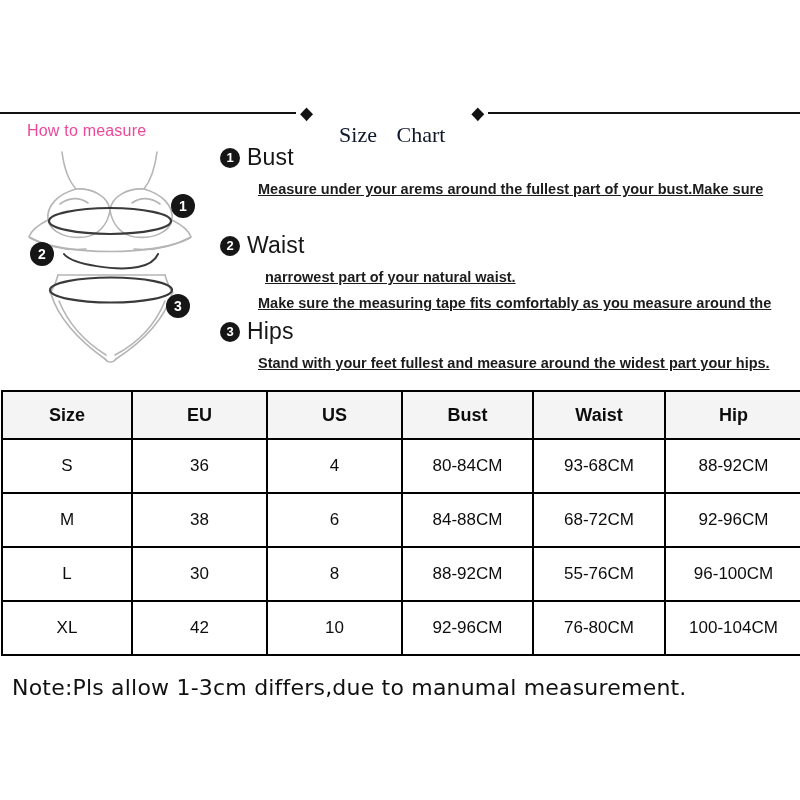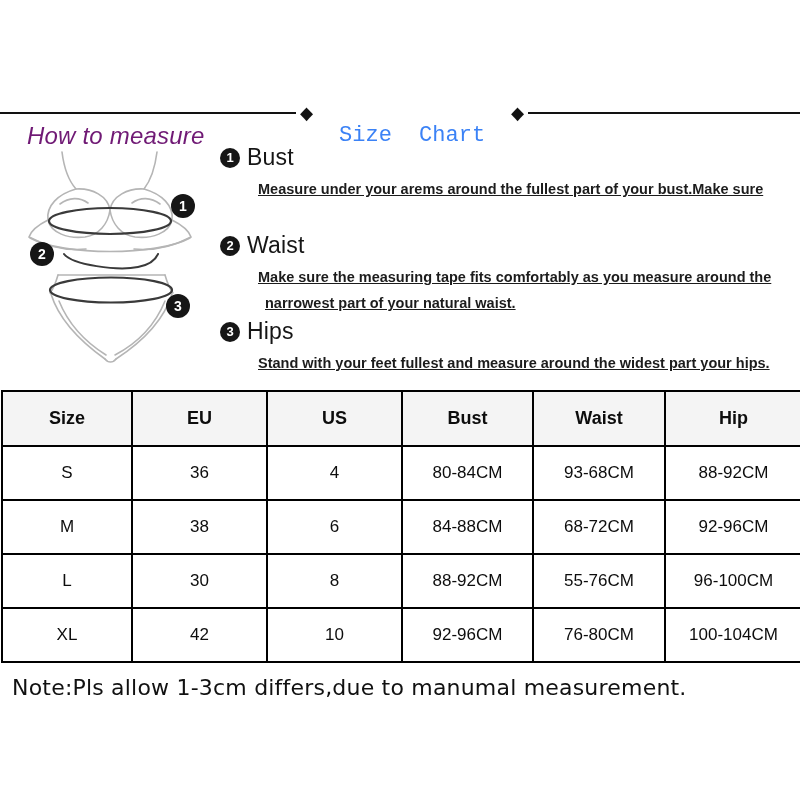--- a/index.html
+++ b/index.html
@@ -12,29 +12,29 @@
     display:flex; align-items:center;
   }
   .rule { height:2px; background:#121212; }
   .rule-left  { width:296px; }
   .rule-right { flex:1; }
   .diamond {
     font-size:17px; line-height:17px; color:#121212;
     transform:scaleY(1.05); margin:0 4px;
   }
   .page-title {
-    font-family:Liberation Mono, monospace;
-    font-size:22px; font-weight:500; color:#3b82f6;
+    font-family:Liberation Serif, serif;
+    font-size:22px; font-weight:500; color:#0f172a;
     padding:0 22px; word-spacing:14px; white-space:nowrap;margin-top:44px;
   }
 
   
   .how-to {
     position:absolute; top:122px; left:27px;
-    font-size:24px; color:#701a75; letter-spacing:0.2px;font-style:italic;
+    font-size:16px; color:#ec4899; letter-spacing:0.2px;
   }
 
   
   .figure { position:absolute; top:142px; left:18px; width:200px; height:240px; }
 
   
   .section { position:absolute; left:220px; width:575px; }
   .section-1 { top:144px; }
   .section-2 { top:232px; }
   .section-3 { top:318px; }
@@ -49,21 +49,21 @@
   .desc-line { white-space:nowrap;text-decoration:underline; }
   .desc-indent { padding-left:7px; }
 
   
   .table-wrap { position:absolute; top:390px; left:1px; width:797px; }
   table { width:100%; border-collapse:collapse; table-layout:fixed; }
   th, td {
     border:2px solid #000; text-align:center; vertical-align:middle;
     font-size:17px; color:#0d0d0d;
   }
-  th { height:55px; background:#f4f4f4; font-weight:bold; font-size:18px; }
+  th { height:48px; background:#f4f4f4; font-weight:bold; font-size:18px; }
   td { height:54px; font-weight:400; }
 
   
   .note {
     position:absolute; top:675px; left:12px;
     font-family:"DejaVu Sans", sans-serif;
     font-size:22px; color:#111; letter-spacing:0.2px;
   }
 </style>
 </head>
@@ -130,22 +130,22 @@
     <div class="desc-line">Measure under your arems around the fullest part of your bust.Make sure</div>
   </div>
 </div>
 
 <div class="section section-2">
   <div class="section-head">
     <span class="badge">2</span>
     <span class="section-title">Waist</span>
   </div>
   <div class="section-desc">
+    <div class="desc-line desc-indent">narrowest part of your natural waist.</div>
     <div class="desc-line">Make sure the measuring tape fits comfortably as you measure around the</div>
-    <div class="desc-line desc-indent">narrowest part of your natural waist.</div>
   </div>
 </div>
 
 <div class="section section-3">
   <div class="section-head">
     <span class="badge">3</span>
     <span class="section-title">Hips</span>
   </div>
   <div class="section-desc">
     <div class="desc-line">Stand with your feet fullest and measure around the widest part your hips.</div>

